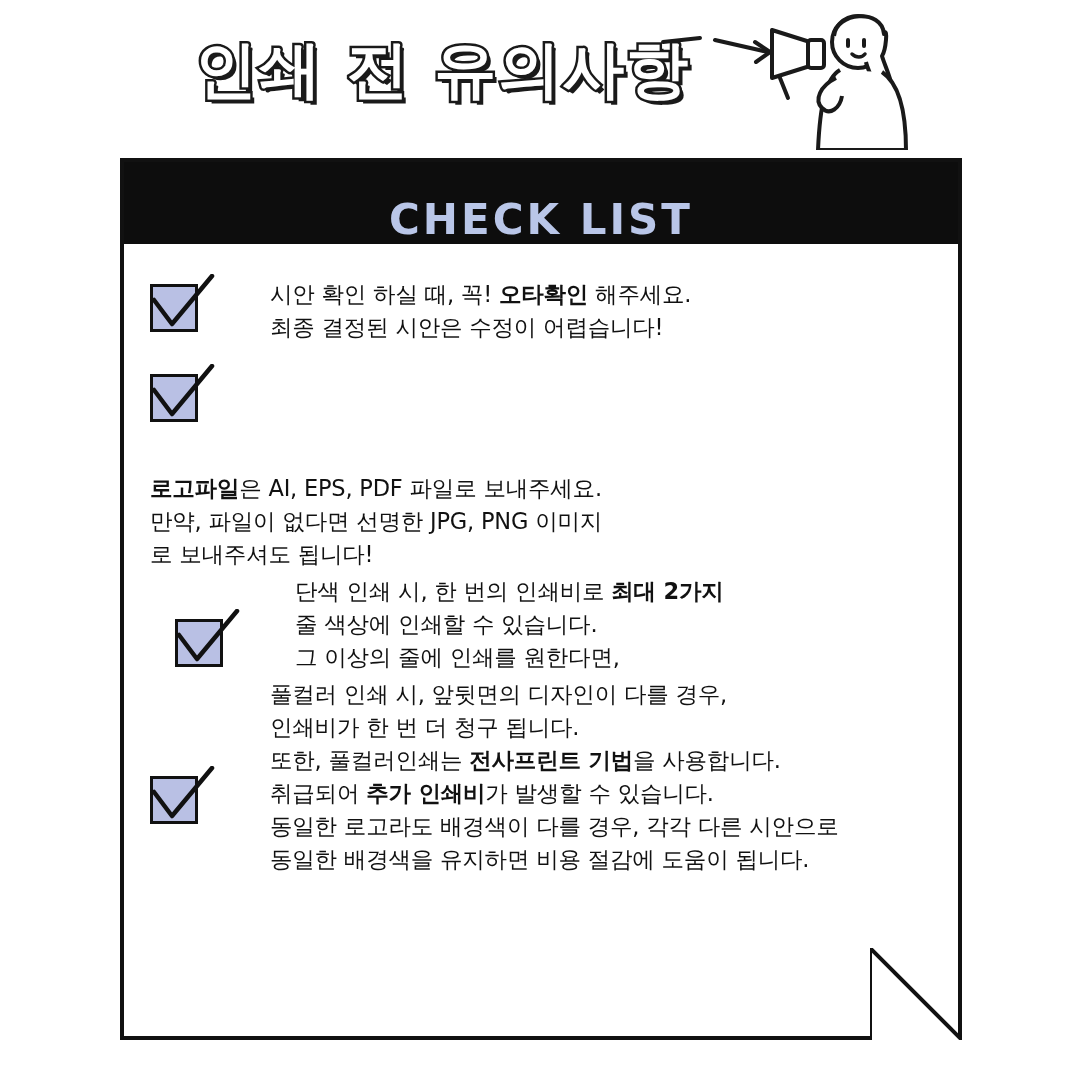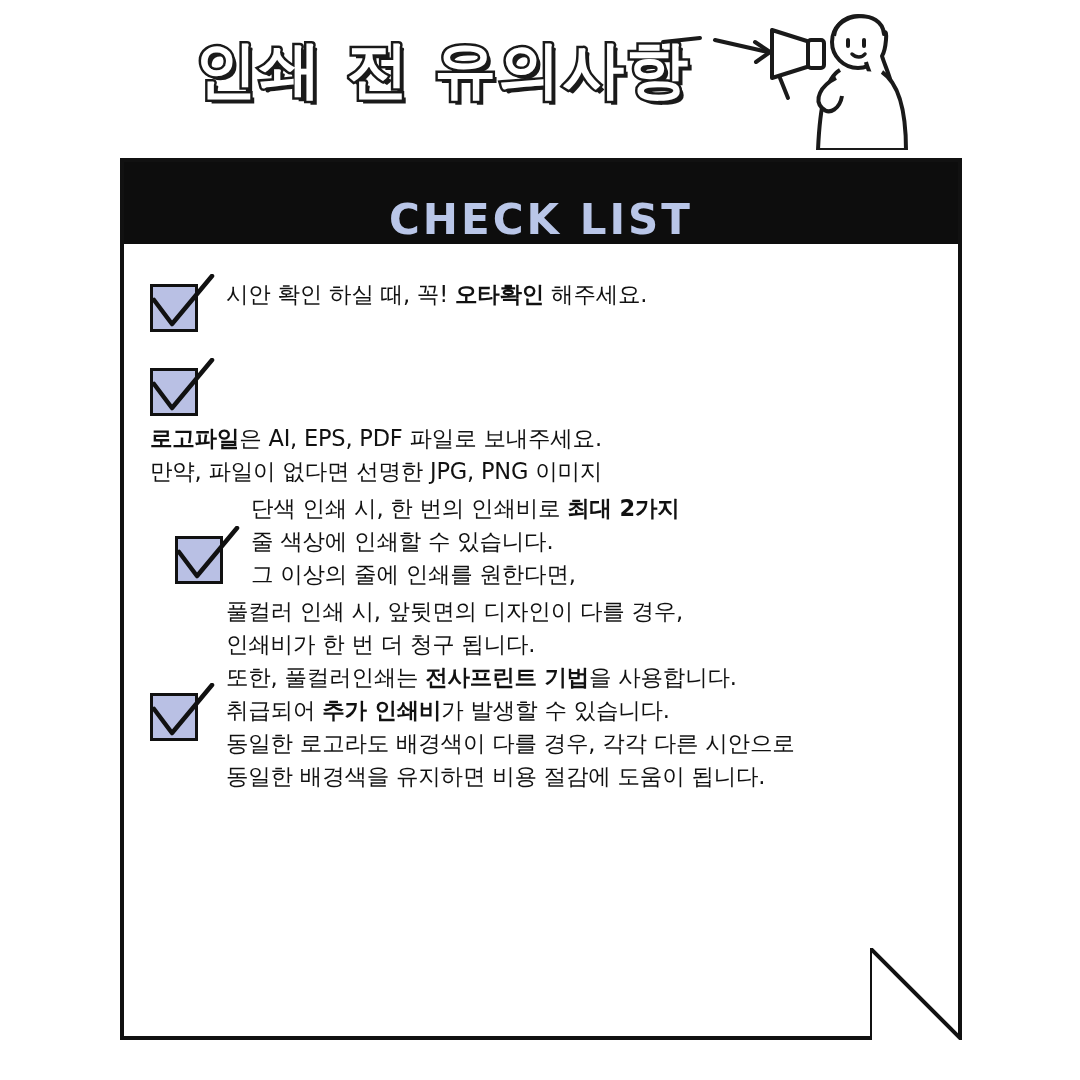--- a/index.html
+++ b/index.html
@@ -85,20 +85,21 @@
   }
 
   
   .list {
     padding: 34px 0 0 0;
   }
   .item {
     display: flex;
     align-items: flex-start;
     padding: 0 30px 0 26px;
+    gap: 44px;
   }
   .item + .item { margin-top: 4px; }
 
   .checkbox {
     flex: 0 0 auto;
     width: 54px;
     height: 54px;
     position: relative;
     margin-right: 22px;
   }
@@ -181,33 +182,35 @@
 
     <div class="item i0">
       <div class="checkbox">
         <div class="box"></div>
         <svg class="tick" viewBox="0 0 70 66" fill="none" xmlns="http://www.w3.org/2000/svg">
           <path d="M6 26 L24 50 L64 2" stroke="#111111" stroke-width="4.5" stroke-linecap="round" stroke-linejoin="round"></path>
         </svg>
       </div>
       <div class="lines">
           <div class="ln"><span>시안 확인 하실 때, 꼭! </span><b>오타확인</b><span> 해주세요.</span></div>
+          <div class="ln"><span>최종 결정된 시안은 수정이 어렵습니다!</span></div>
         </div>
     </div>
 
     <div class="item i1 gap0">
       <div class="checkbox">
         <div class="box"></div>
         <svg class="tick" viewBox="0 0 70 66" fill="none" xmlns="http://www.w3.org/2000/svg">
           <path d="M6 26 L24 50 L64 2" stroke="#111111" stroke-width="4.5" stroke-linecap="round" stroke-linejoin="round"></path>
         </svg>
       </div>
       <div class="lines">
           <div class="ln"><b>로고파일</b><span>은 AI, EPS, PDF 파일로 보내주세요.</span></div>
           <div class="ln"><span>만약, 파일이 없다면 선명한 JPG, PNG 이미지</span></div>
+          <div class="ln"><span>로 보내주셔도 됩니다!</span></div>
         </div>
     </div>
 
     <div class="item i2 gap1">
       <div class="checkbox">
         <div class="box"></div>
         <svg class="tick" viewBox="0 0 70 66" fill="none" xmlns="http://www.w3.org/2000/svg">
           <path d="M6 26 L24 50 L64 2" stroke="#111111" stroke-width="4.5" stroke-linecap="round" stroke-linejoin="round"></path>
         </svg>
       </div>

